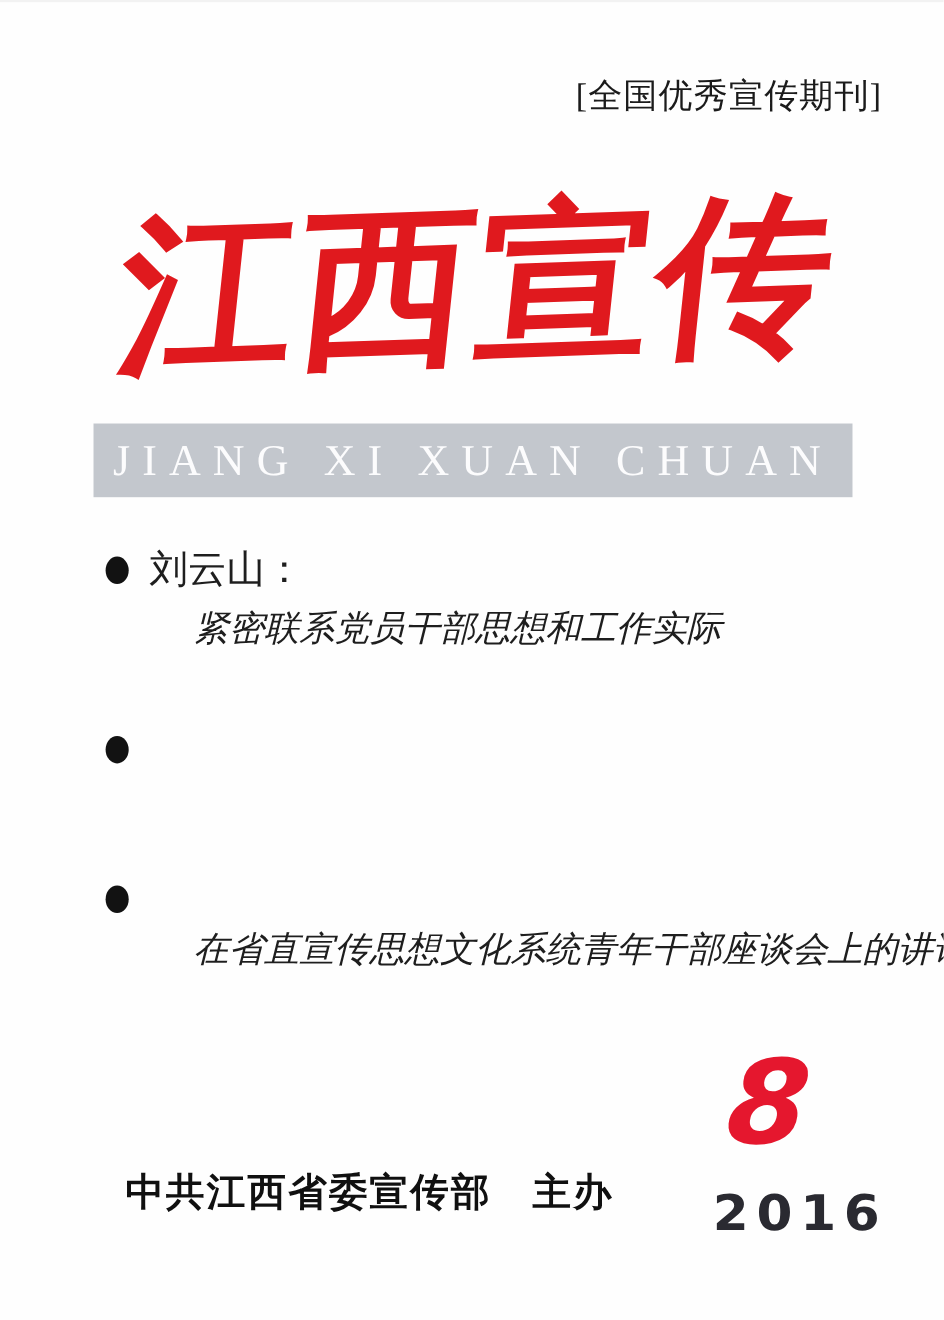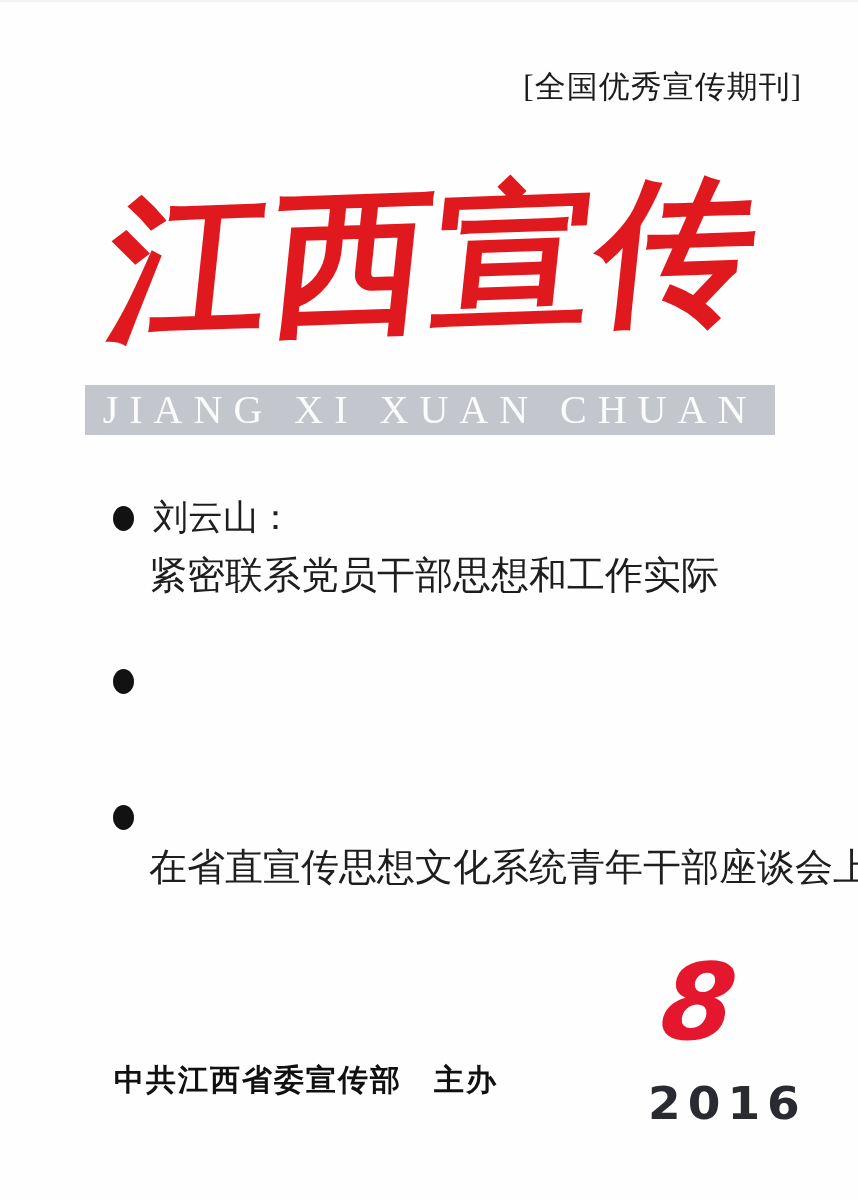--- a/index.html
+++ b/index.html
@@ -48,75 +48,76 @@
     font-family: cursive;
     white-space: nowrap;
   }
 
   
   .banner {
     position: absolute;
     left: 85px;
     top: 383px;
     width: 690px;
-    height: 50px;
+    height: 67px;
     background: #c3c7cd;
     display: flex;
     align-items: center;
     justify-content: center;
   }
   .banner span {
     color: #fcfcfd;
     font-size: 40px;
     letter-spacing: 11px;
     line-height: 1;
     white-space: nowrap;
     font-family: "Liberation Serif", serif;
   }
 
   
   .article {
     position: absolute;
-    left: 113px;
+    left: 96px;
     color: #1e1e1e;
   }
   .author-row {
     display: flex;
     align-items: center;
     gap: 19px;
   }
   .bullet {
     width: 21px;
     height: 25px;
     background: #121212;
     border-radius: 50%;
     flex: 0 0 auto;
   }
   .author {
     font-size: 35px;
     line-height: 1.1;
     white-space: nowrap;
   }
   .line {
-    margin-left: 36px;
+    margin-left: 80px;
     margin-top: 13px;
-    font-size: 38px;
+    font-size: 32px;
     line-height: 1.28;
     white-space: nowrap;
+    font-style: italic;
   }
   #article-1 { top: 497px; }
   #article-2 { top: 667px; }
   #article-3 { top: 803px; }
 
   
   .publisher {
     position: absolute;
     left: 114px;
     top: 1058px;
-    font-size: 30px;
+    font-size: 35px;
     font-weight: 700;
     letter-spacing: 2px;
     color: #101010;
     white-space: nowrap;
   }
 
   
   .issue-number {
     position: absolute;
     left: 662px;

